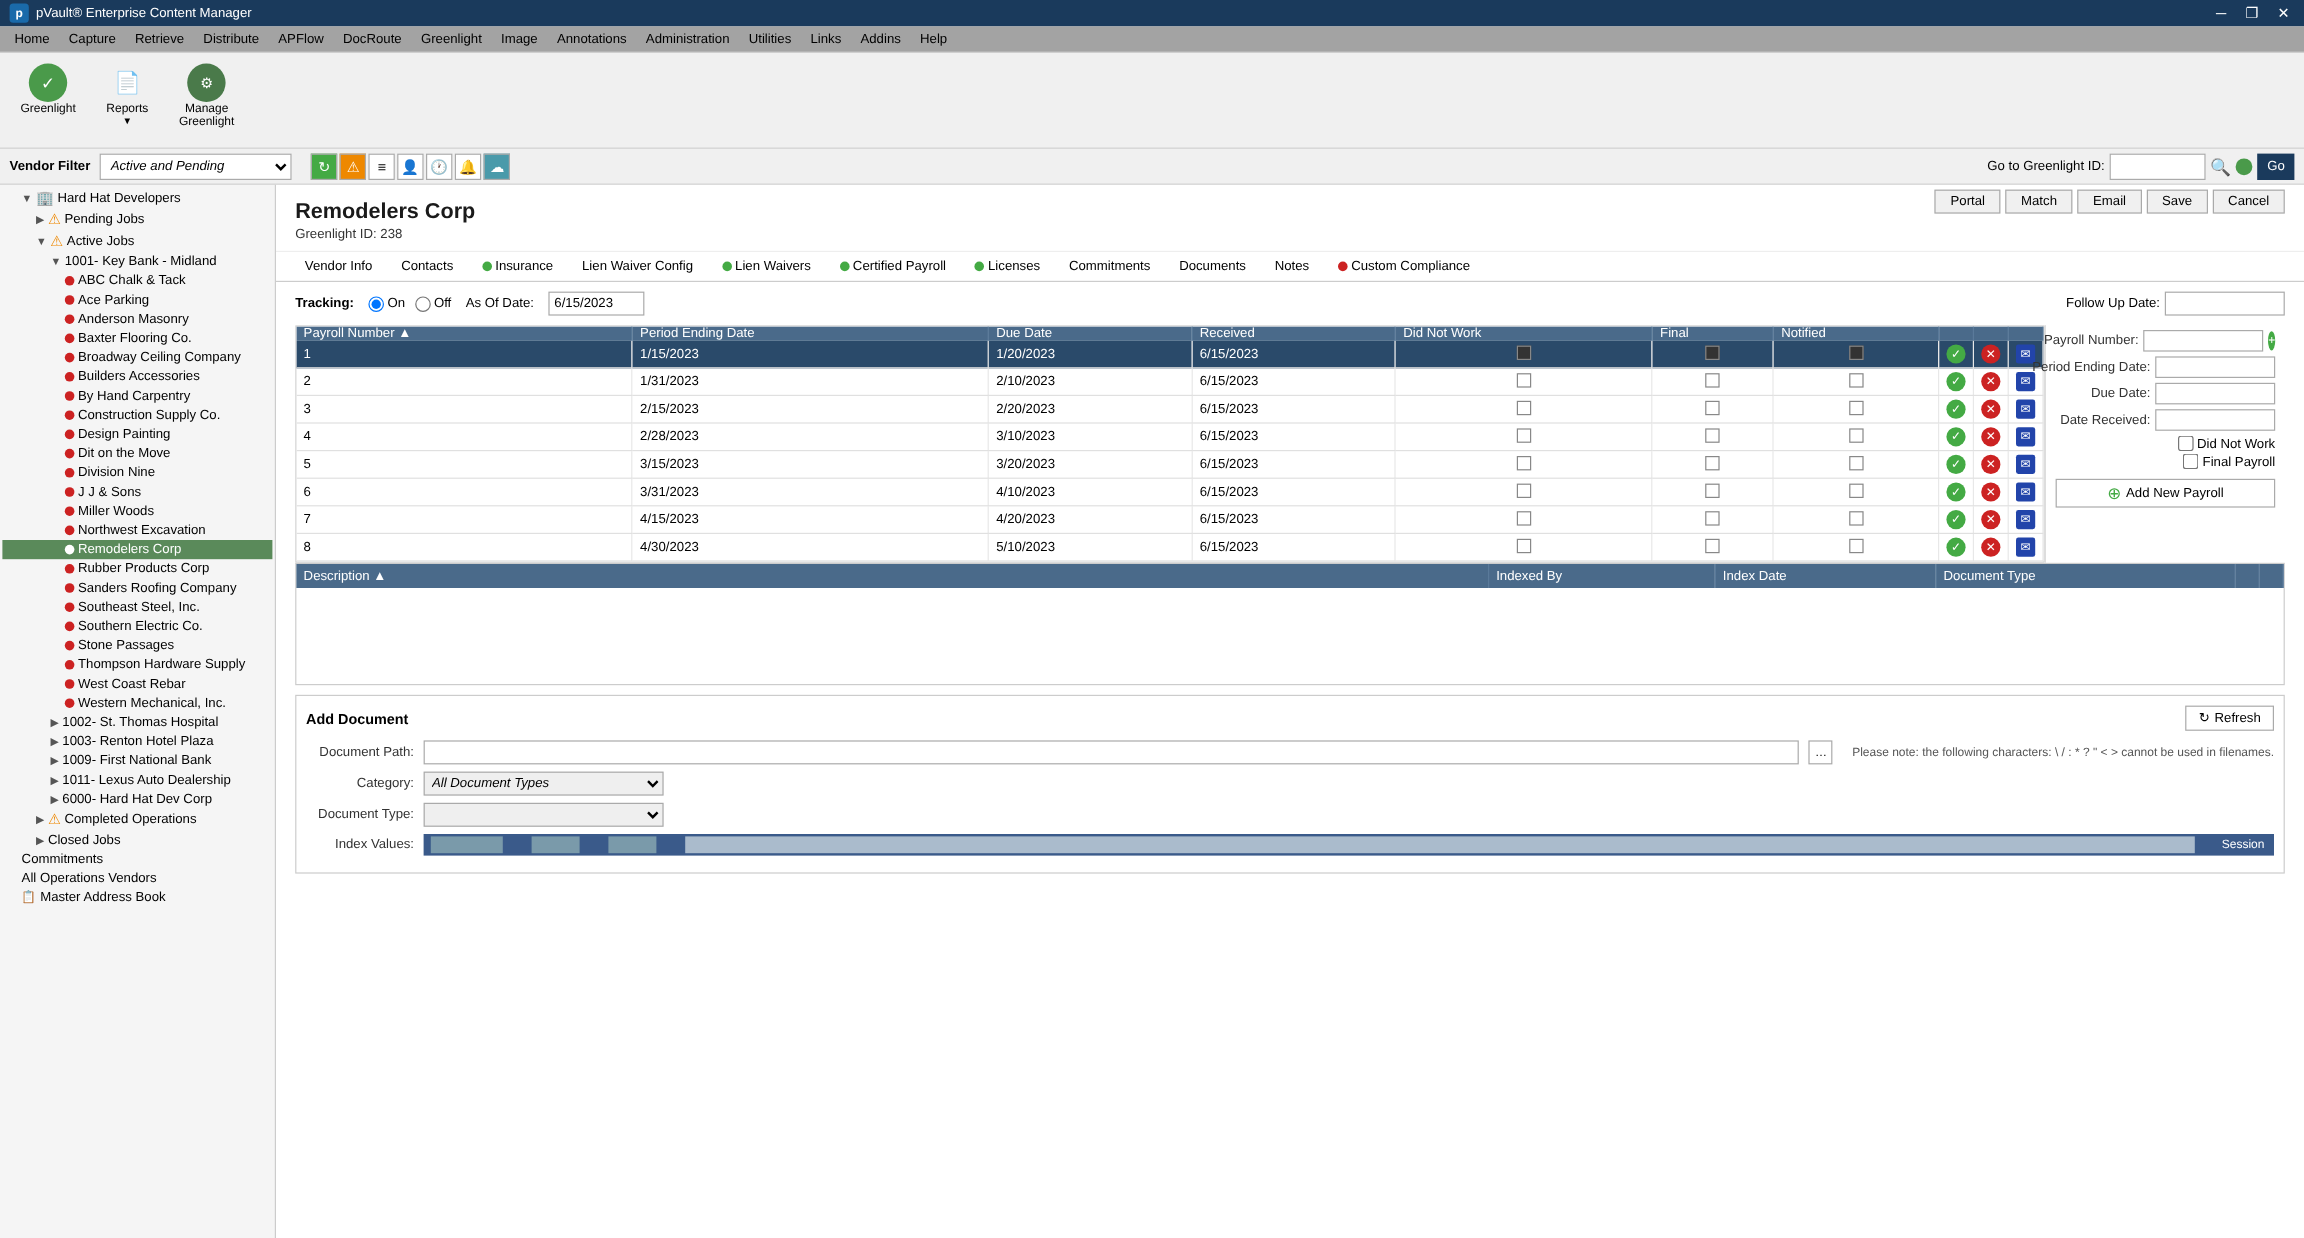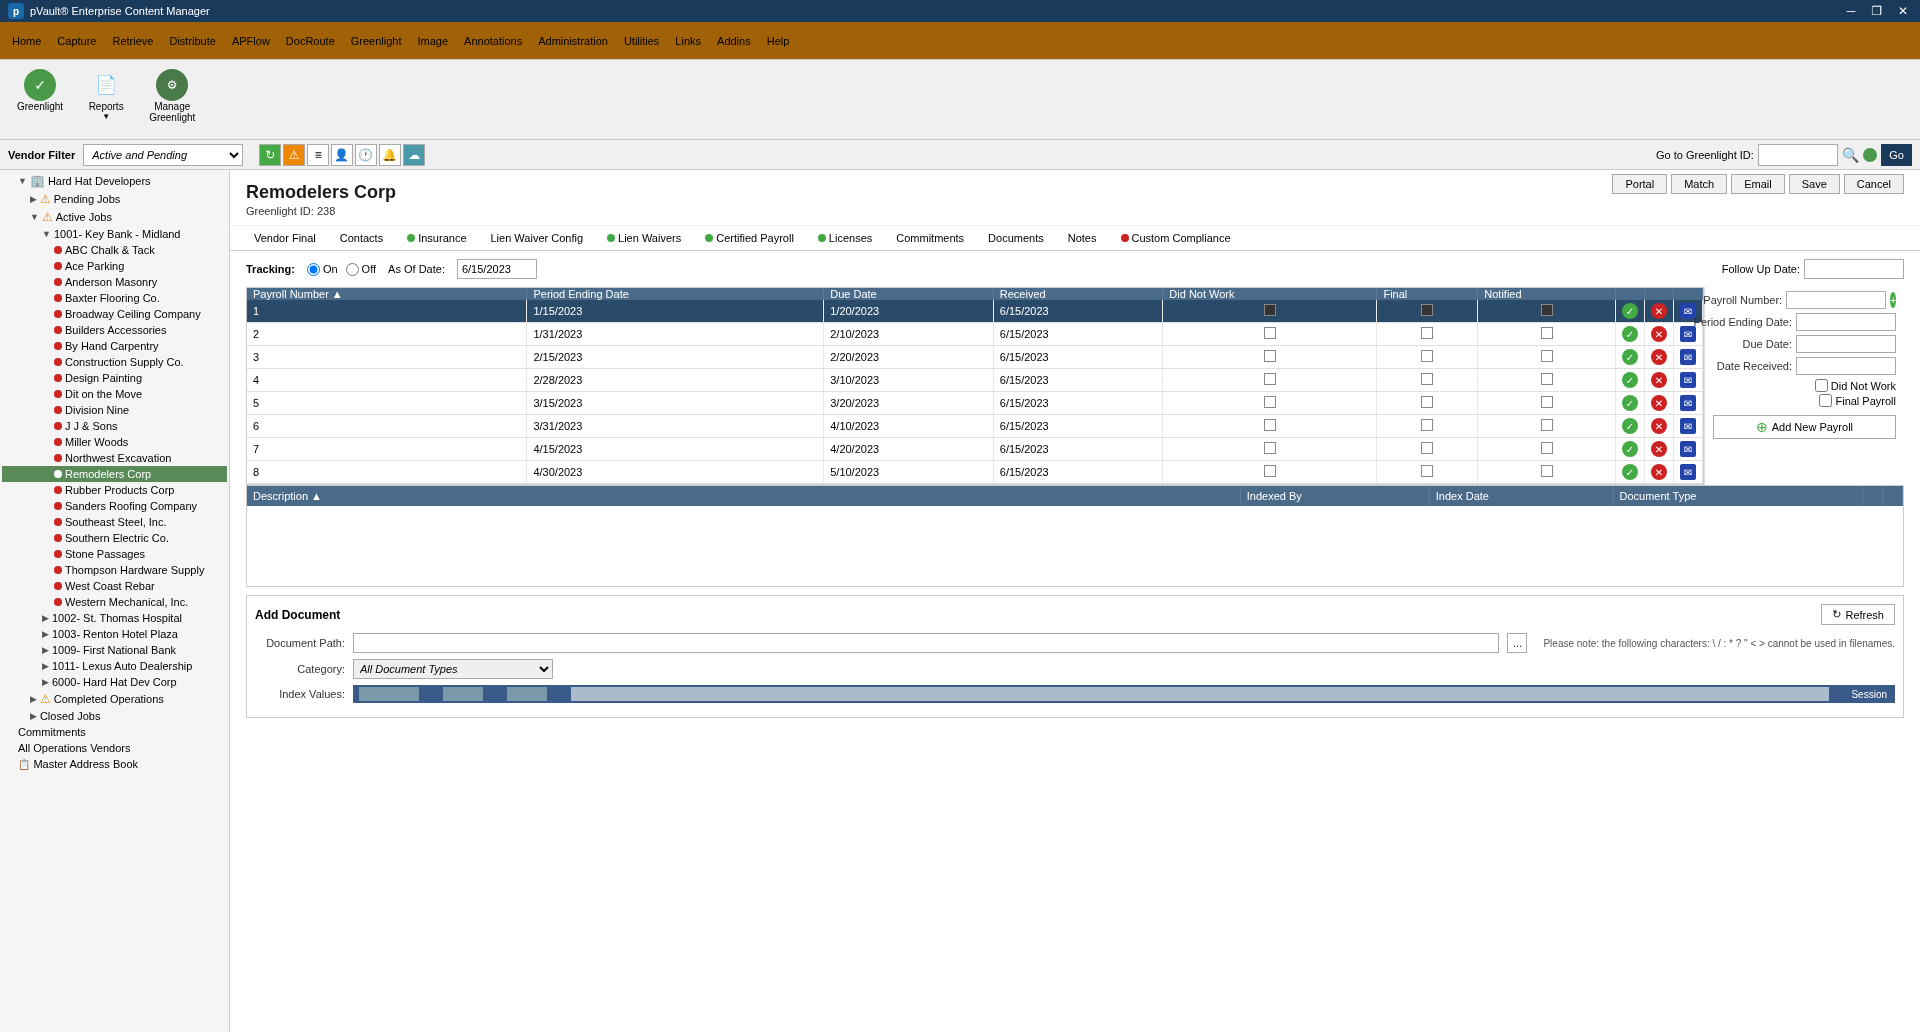--- a/index.html
+++ b/index.html
@@ -5,21 +5,21 @@
     * { box-sizing: border-box; margin: 0; padding: 0; font-family: 'Segoe UI', Tahoma, Geneva, Verdana, sans-serif; font-size: 11px; }
     body { background: #f0f0f0; width: 1920px; height: 1032px; overflow: hidden; }
     
     
     .title-bar { background: #1a3a5c; color: white; height: 22px; display: flex; align-items: center; padding: 0 8px; justify-content: space-between; }
     .title-bar-left { display: flex; align-items: center; gap: 6px; font-size: 11px; }
     .title-bar-right { display: flex; gap: 8px; }
     .title-bar-btn { color: white; background: none; border: none; cursor: pointer; font-size: 12px; padding: 0 4px; }
 
     
-    .menu-bar { background: #a16207; height: 38px; display: flex; align-items: center; padding: 0 4px; border-bottom: 1px solid #ccc; }
+    .menu-bar { background: #a3a3a3; height: 22px; display: flex; align-items: center; padding: 0 4px; border-bottom: 1px solid #ccc; }
     .menu-item { padding: 2px 8px; cursor: pointer; font-size: 11px; }
 
     
     .toolbar { background: #f0f0f0; height: 80px; display: flex; align-items: flex-start; padding: 4px 8px; border-bottom: 1px solid #ccc; gap: 4px; }
     .toolbar-btn { display: flex; flex-direction: column; align-items: center; padding: 4px 8px; cursor: pointer; border: 1px solid transparent; min-width: 60px; }
     .toolbar-label { font-size: 10px; text-align: center; }
     .dropdown-arrow { font-size: 8px; }
 
     
     .gl-icon { width: 32px; height: 32px; background: #4a9a4a; border-radius: 50%; display: flex; align-items: center; justify-content: center; color: white; font-size: 14px; }
@@ -369,21 +369,21 @@
           <button class="action-btn">Portal</button>
           <button class="action-btn">Match</button>
           <button class="action-btn">Email</button>
           <button class="action-btn">Save</button>
           <button class="action-btn">Cancel</button>
         </div>
       </div>
     </div>
 
     <div class="tabs">
-      <span class="tab-item">Vendor Final</span>
+      <span class="tab-item">Vendor Info</span>
       <span class="tab-item">Contacts</span>
       <span class="tab-item">
           <span class="tab-dot tab-dot-green"></span> 
           <span>Insurance</span>
         </span>
       <span class="tab-item">Lien Waiver Config</span>
       <span class="tab-item">
           <span class="tab-dot tab-dot-green"></span> 
           <span>Lien Waivers</span>
         </span>
@@ -618,20 +618,26 @@
           <span class="doc-form-label">Category:</span>
           <select class="doc-form-select">
             <option>All Document Types</option>
             <option>Payroll Documents</option>
             <option>Insurance</option>
             <option>Lien Waivers</option>
             <option>Other</option>
           </select>
         </div>
         <div class="doc-form-row">
+          <span class="doc-form-label">Document Type:</span>
+          <select class="doc-form-select">
+            <option></option>
+          </select>
+        </div>
+        <div class="doc-form-row">
           <span class="doc-form-label">Index Values:</span>
           <div style="flex:1;display:flex;align-items:center;">
             <div class="index-bar" style="width:100%;display:flex;align-items:center;gap:20px;">
               <div class="index-segment" style="width:60px;flex:none;"></div>
               <div class="index-segment" style="width:40px;flex:none;"></div>
               <div class="index-segment" style="width:40px;flex:none;"></div>
               <div style="flex:1;height:14px;background:#aabbcc;margin:0 2px;"></div>
               <span class="session-label">Session</span>
             </div>
           </div>

